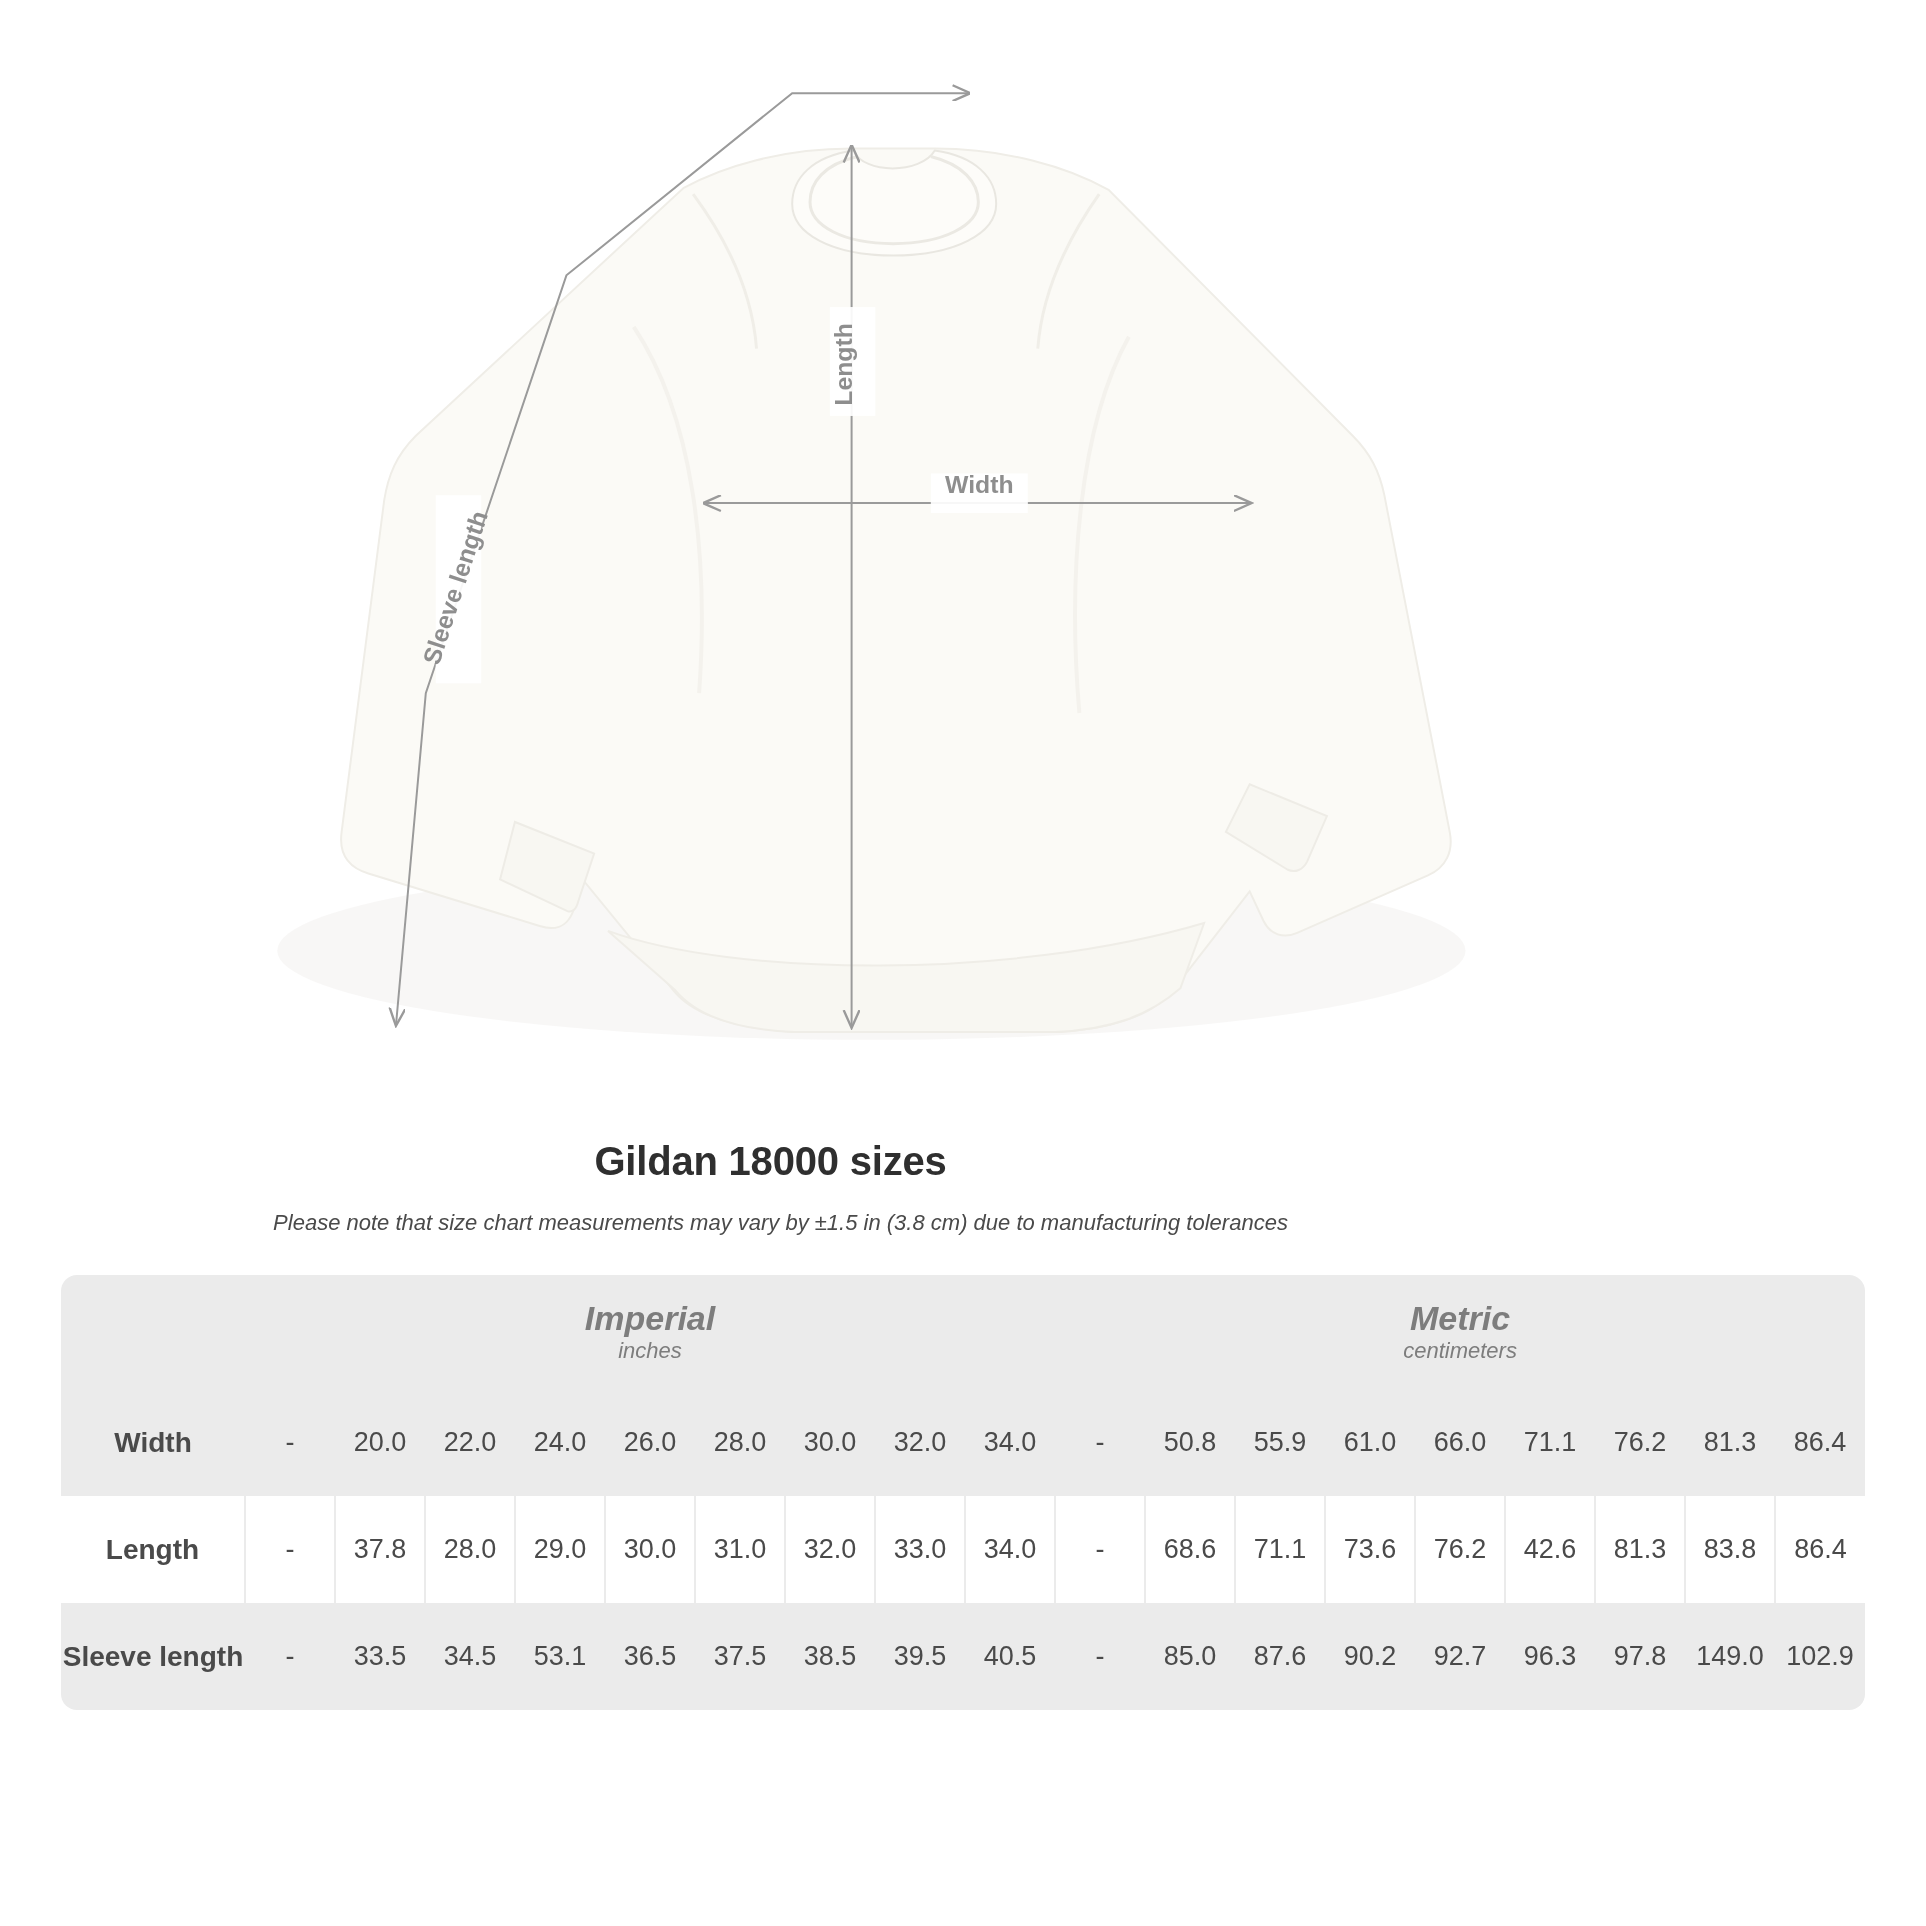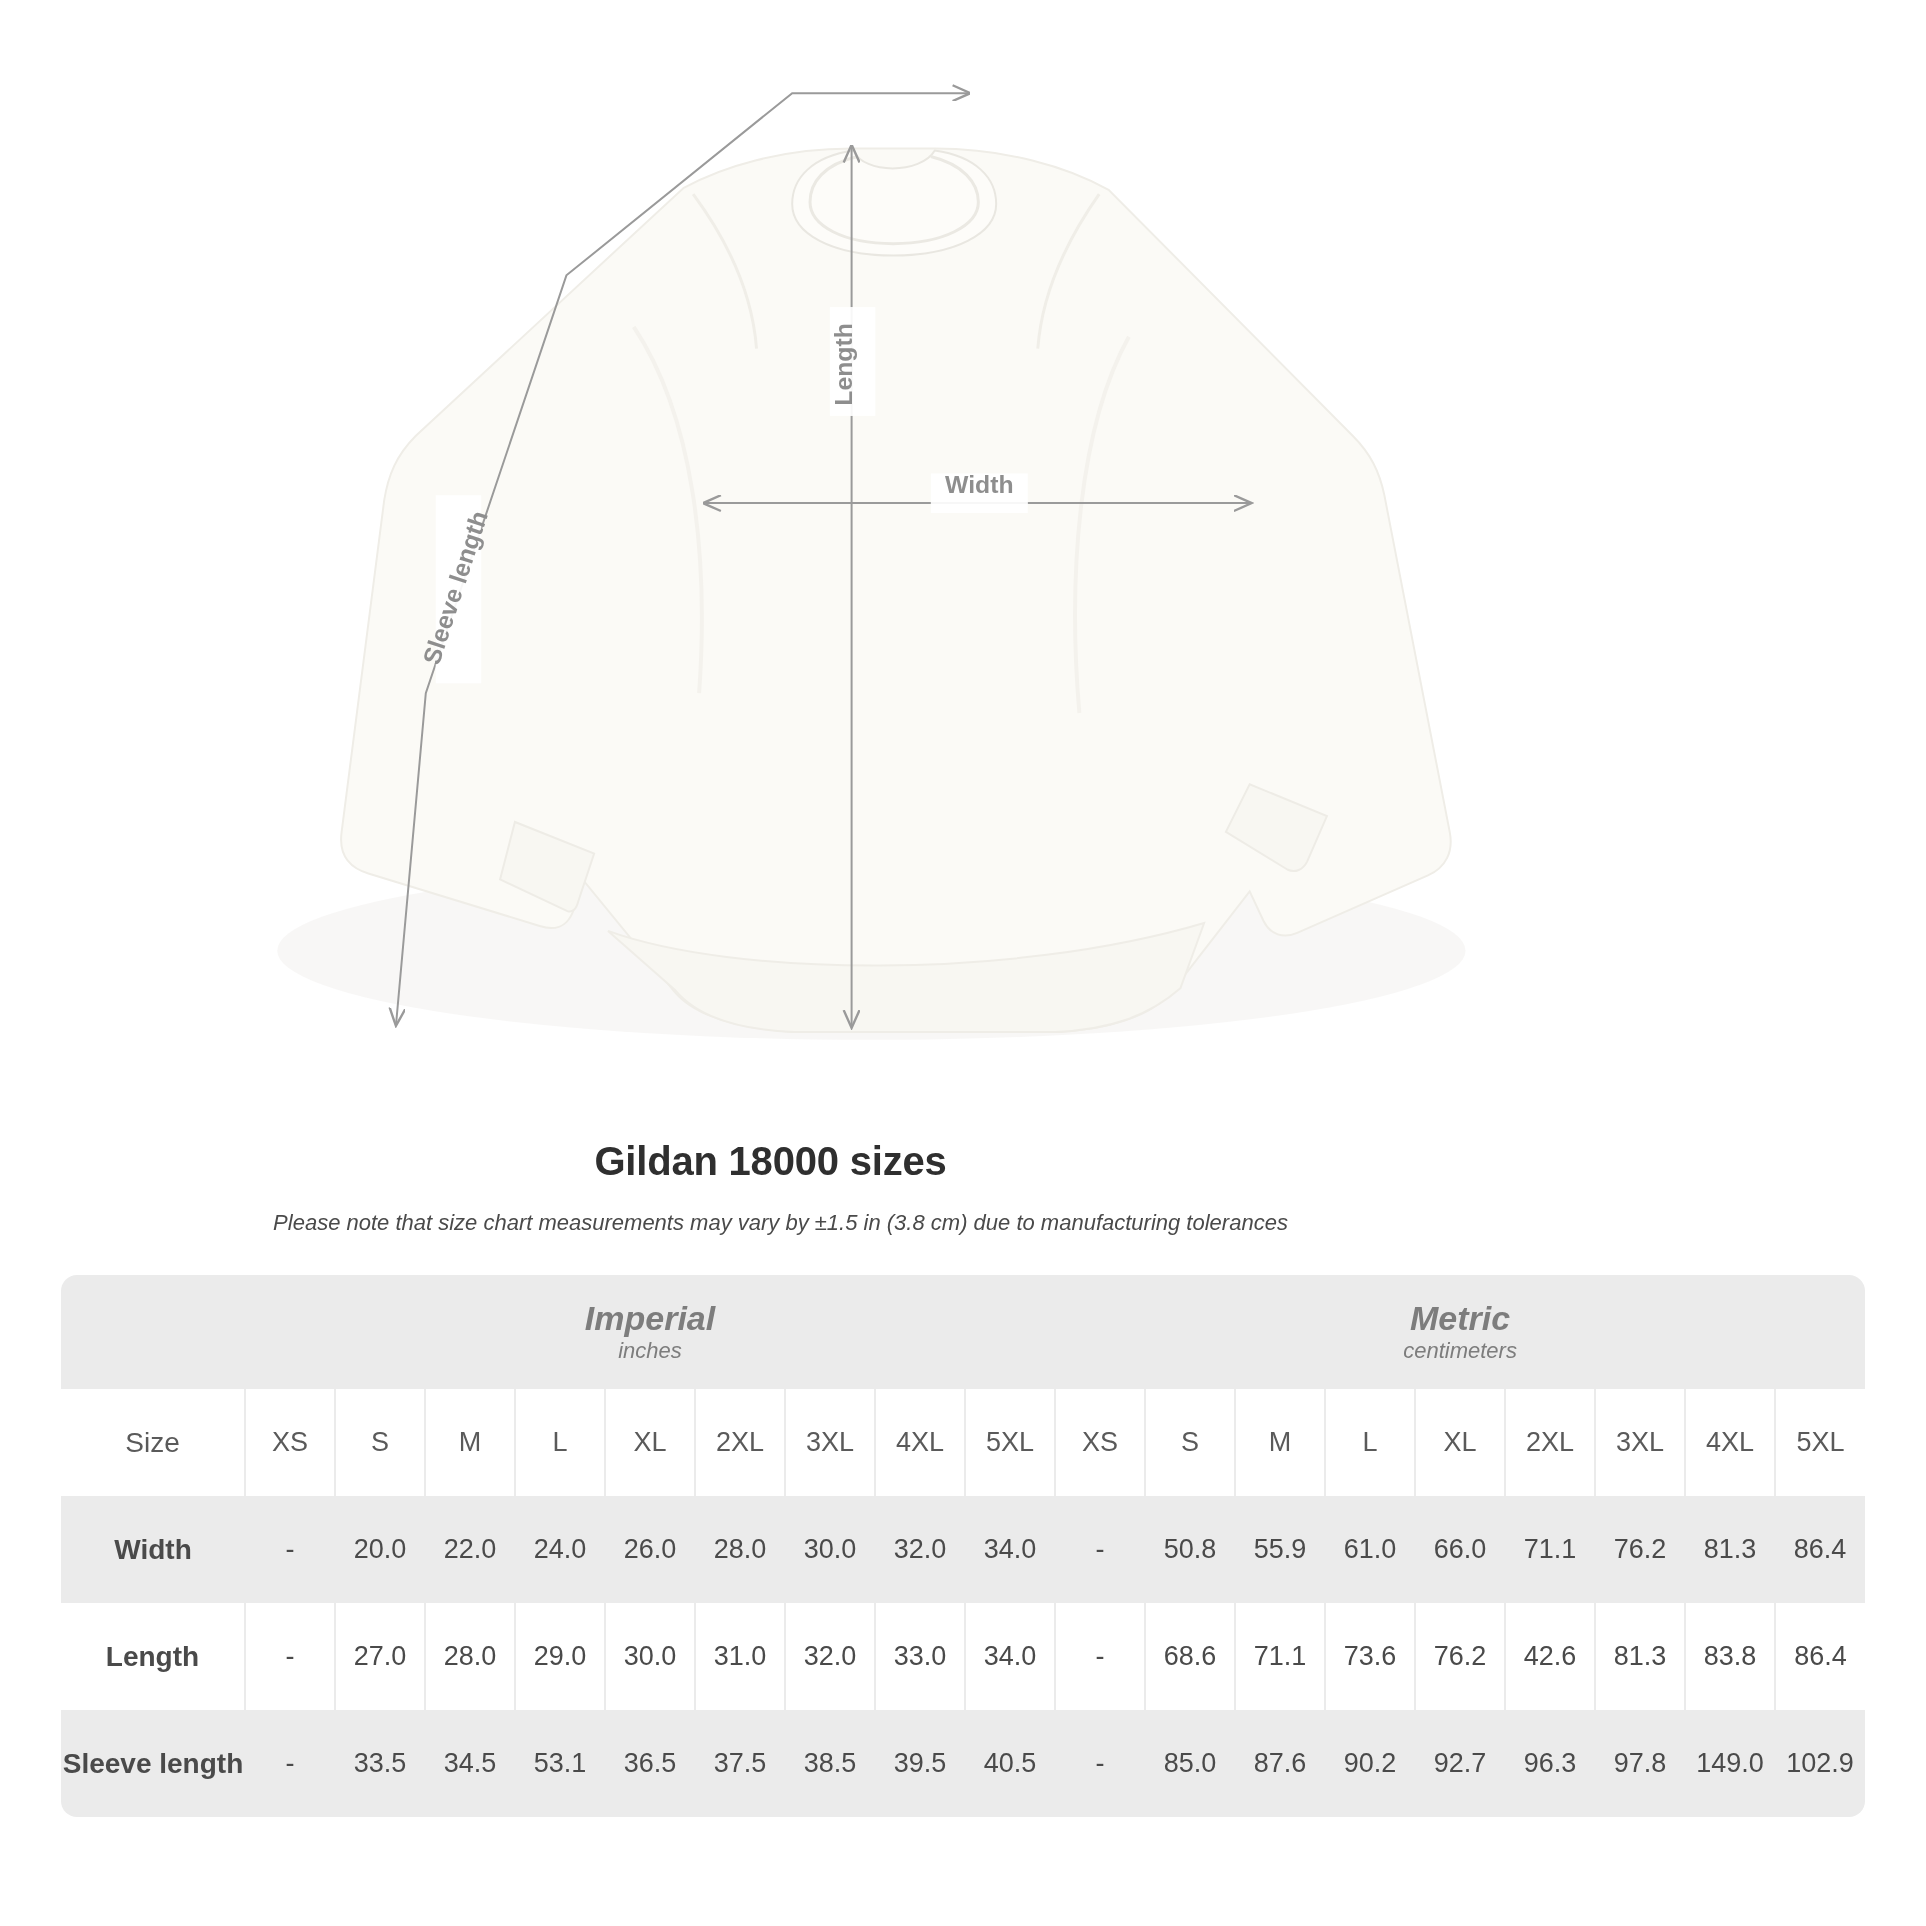--- a/index.html
+++ b/index.html
@@ -240,41 +240,20 @@
         <td colspan="9">
           <div class="unit-name">Imperial</div>
           <div class="unit-sub">inches</div>
         </td>
         <td colspan="9">
           <div class="unit-name">Metric</div>
           <div class="unit-sub">centimeters</div>
         </td>
       </tr>
 
-      <tr class="head-row">
-        <td class="label-cell">Size</td>
-        <td class="sep">XS</td>
-        <td class="sep">S</td>
-        <td class="sep">M</td>
-        <td class="sep">L</td>
-        <td class="sep">XL</td>
-        <td class="sep">2XL</td>
-        <td class="sep">3XL</td>
-        <td class="sep">4XL</td>
-        <td class="sep">5XL</td>
-        <td class="sep">XS</td>
-        <td class="sep">S</td>
-        <td class="sep">M</td>
-        <td class="sep">L</td>
-        <td class="sep">XL</td>
-        <td class="sep">2XL</td>
-        <td class="sep">3XL</td>
-        <td class="sep">4XL</td>
-        <td class="sep">5XL</td>
-      </tr>
 
       <tr class="data-row odd">
         <td class="label-cell">Width</td>
         <td class="sep">-</td>
         <td class="sep">20.0</td>
         <td class="sep">22.0</td>
         <td class="sep">24.0</td>
         <td class="sep">26.0</td>
         <td class="sep">28.0</td>
         <td class="sep">30.0</td>
@@ -287,21 +266,21 @@
         <td class="sep">66.0</td>
         <td class="sep">71.1</td>
         <td class="sep">76.2</td>
         <td class="sep">81.3</td>
         <td class="sep">86.4</td>
       </tr>
 
       <tr class="data-row even">
         <td class="label-cell">Length</td>
         <td class="sep">-</td>
-        <td class="sep">27.0</td>
+        <td class="sep">37.8</td>
         <td class="sep">28.0</td>
         <td class="sep">29.0</td>
         <td class="sep">30.0</td>
         <td class="sep">31.0</td>
         <td class="sep">32.0</td>
         <td class="sep">33.0</td>
         <td class="sep">34.0</td>
         <td class="sep">-</td>
         <td class="sep">68.6</td>
         <td class="sep">71.1</td>

